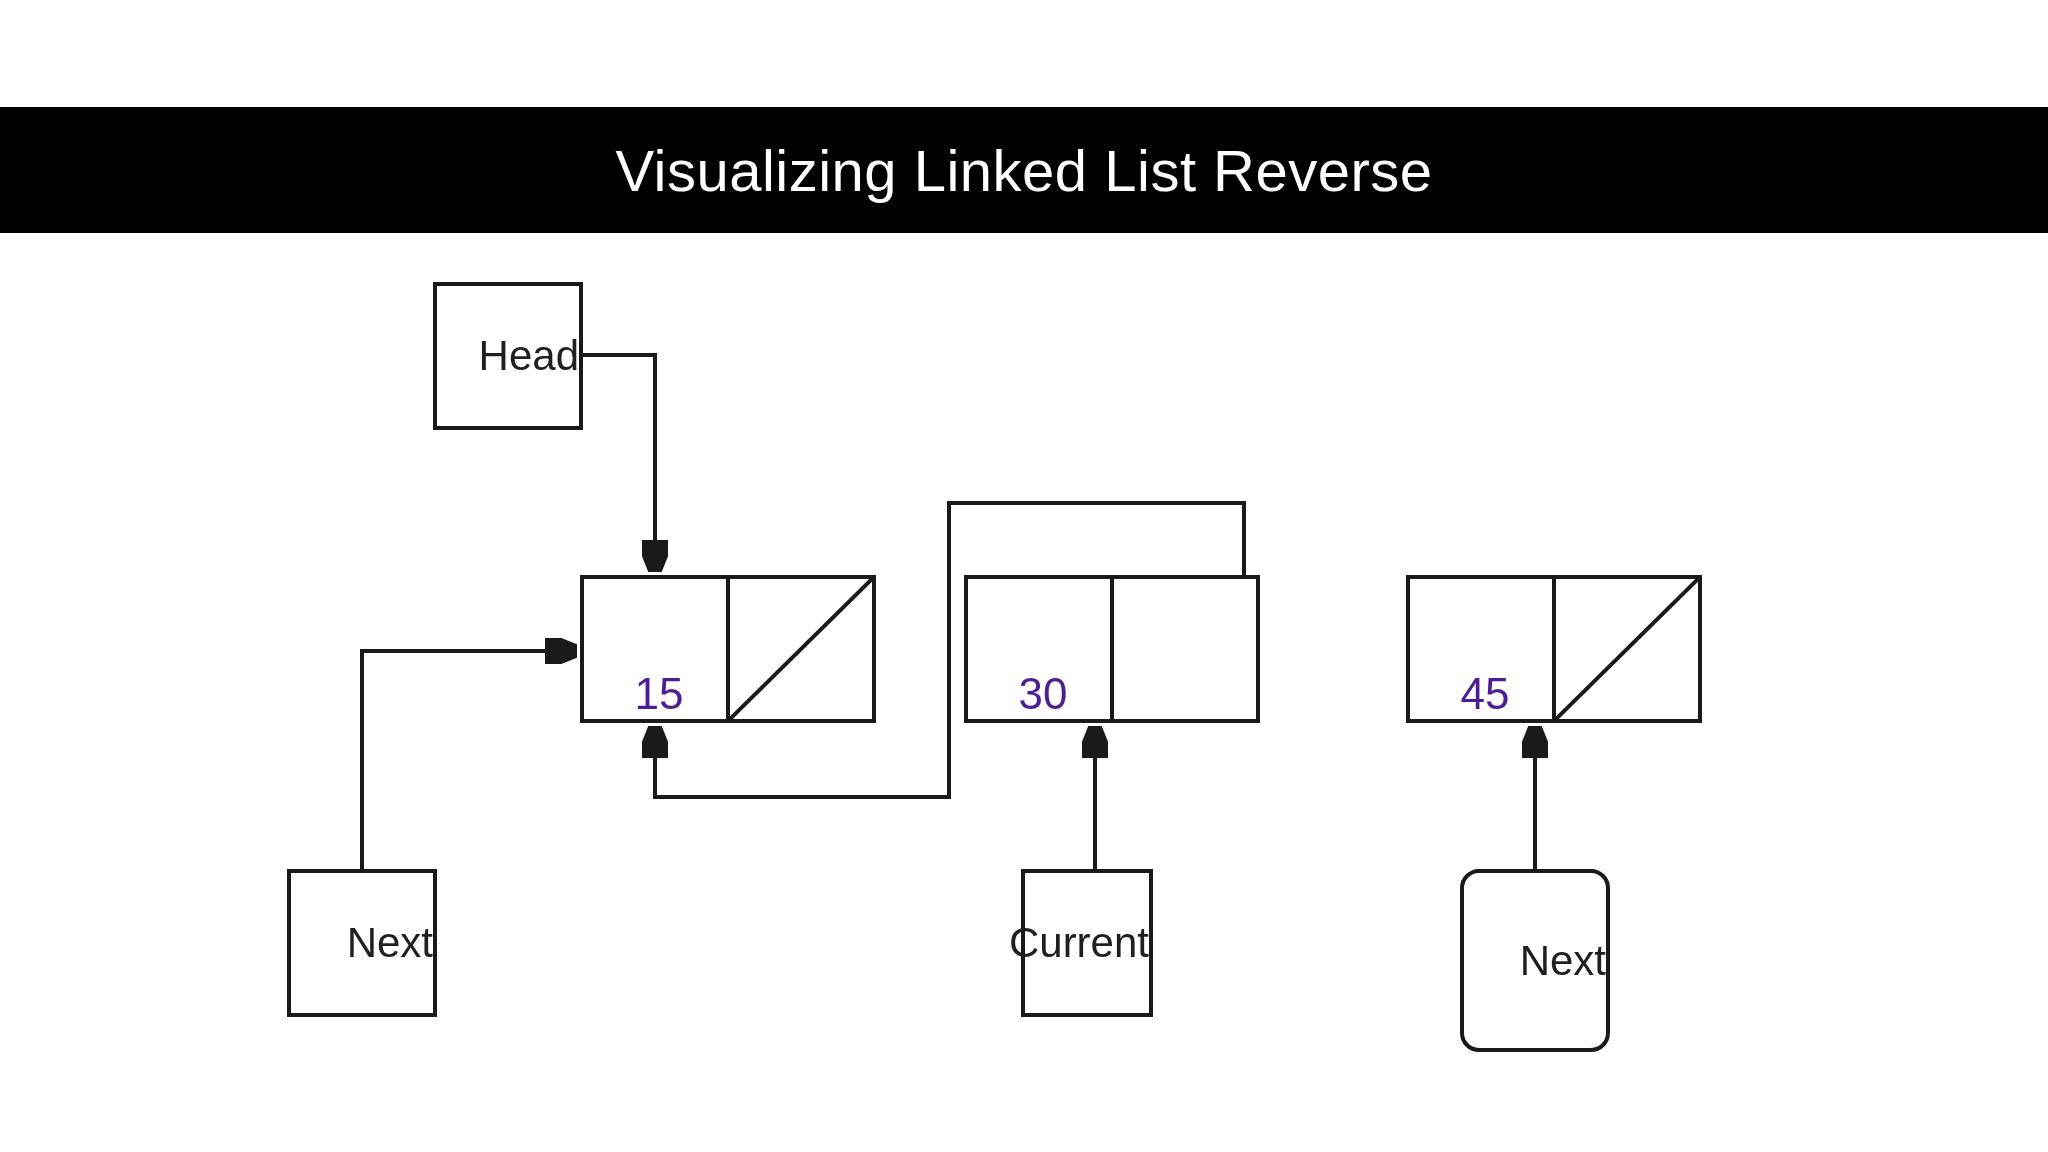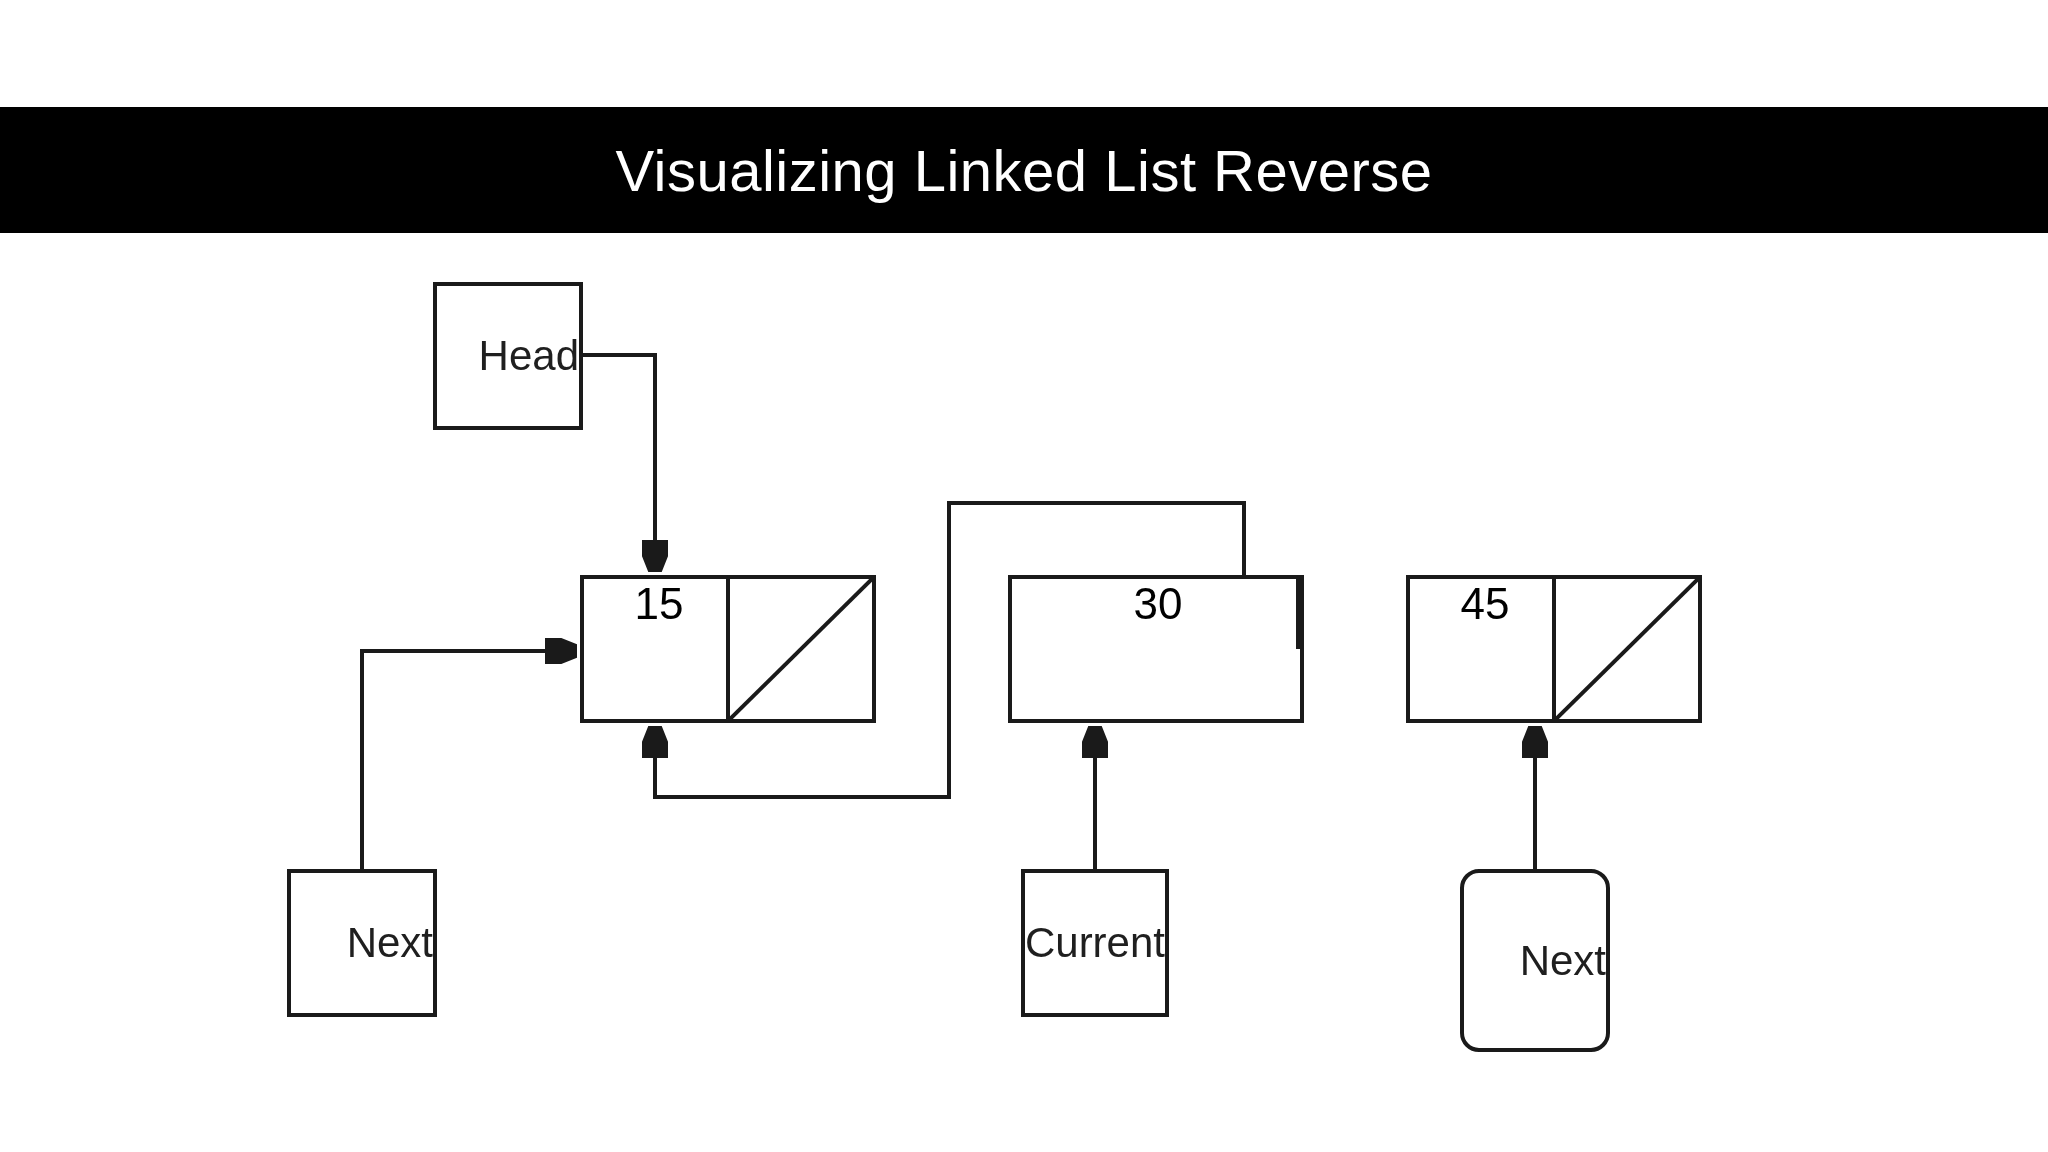--- a/index.html
+++ b/index.html
@@ -43,44 +43,44 @@
     background: #ffffff;
     display: flex;
     align-items: center;
     justify-content: flex-end;
     font-size: 42px;
     color: #1f1f1f;
     white-space: nowrap;
   }
   #head-box    { left: 433px;  top: 282px; width: 150px; height: 148px; }
   #prev-box    { left: 287px;  top: 869px; width: 150px; height: 148px; }
-  #current-box { left: 1021px; top: 869px; width: 148px; height: 148px; }
+  #current-box { left: 1021px; top: 869px; width: 132px; height: 148px; }
   #next-box    { left: 1460px; top: 869px; width: 150px; height: 183px; border-radius: 19px; }
   
   .node {
     position: absolute;
     top: 575px;
     width: 296px;
     height: 148px;
     box-sizing: border-box;
     border: 4px solid #1a1a1a;
     background: #ffffff;
     display: flex;
   }
   #node-15 { left: 580px; }
-  #node-30 { left: 1008px; flex-direction: column; }
+  #node-30 { left: 964px; }
   #node-45 { left: 1406px; }
   .cell {
     flex: 1 1 0;
     position: relative;
     display: flex;
-    align-items: flex-start;
+    align-items: flex-end;
     justify-content: center;
     font-size: 44px;
-    color: #000000;
+    color: #4c1d95;
     padding-left: 8px;
   }
   .cell.value { border-right: 4px solid #1a1a1a; }
   .slash {
     position: absolute;
     inset: 0;
     width: 100%;
     height: 100%;
     display: block;
   }

